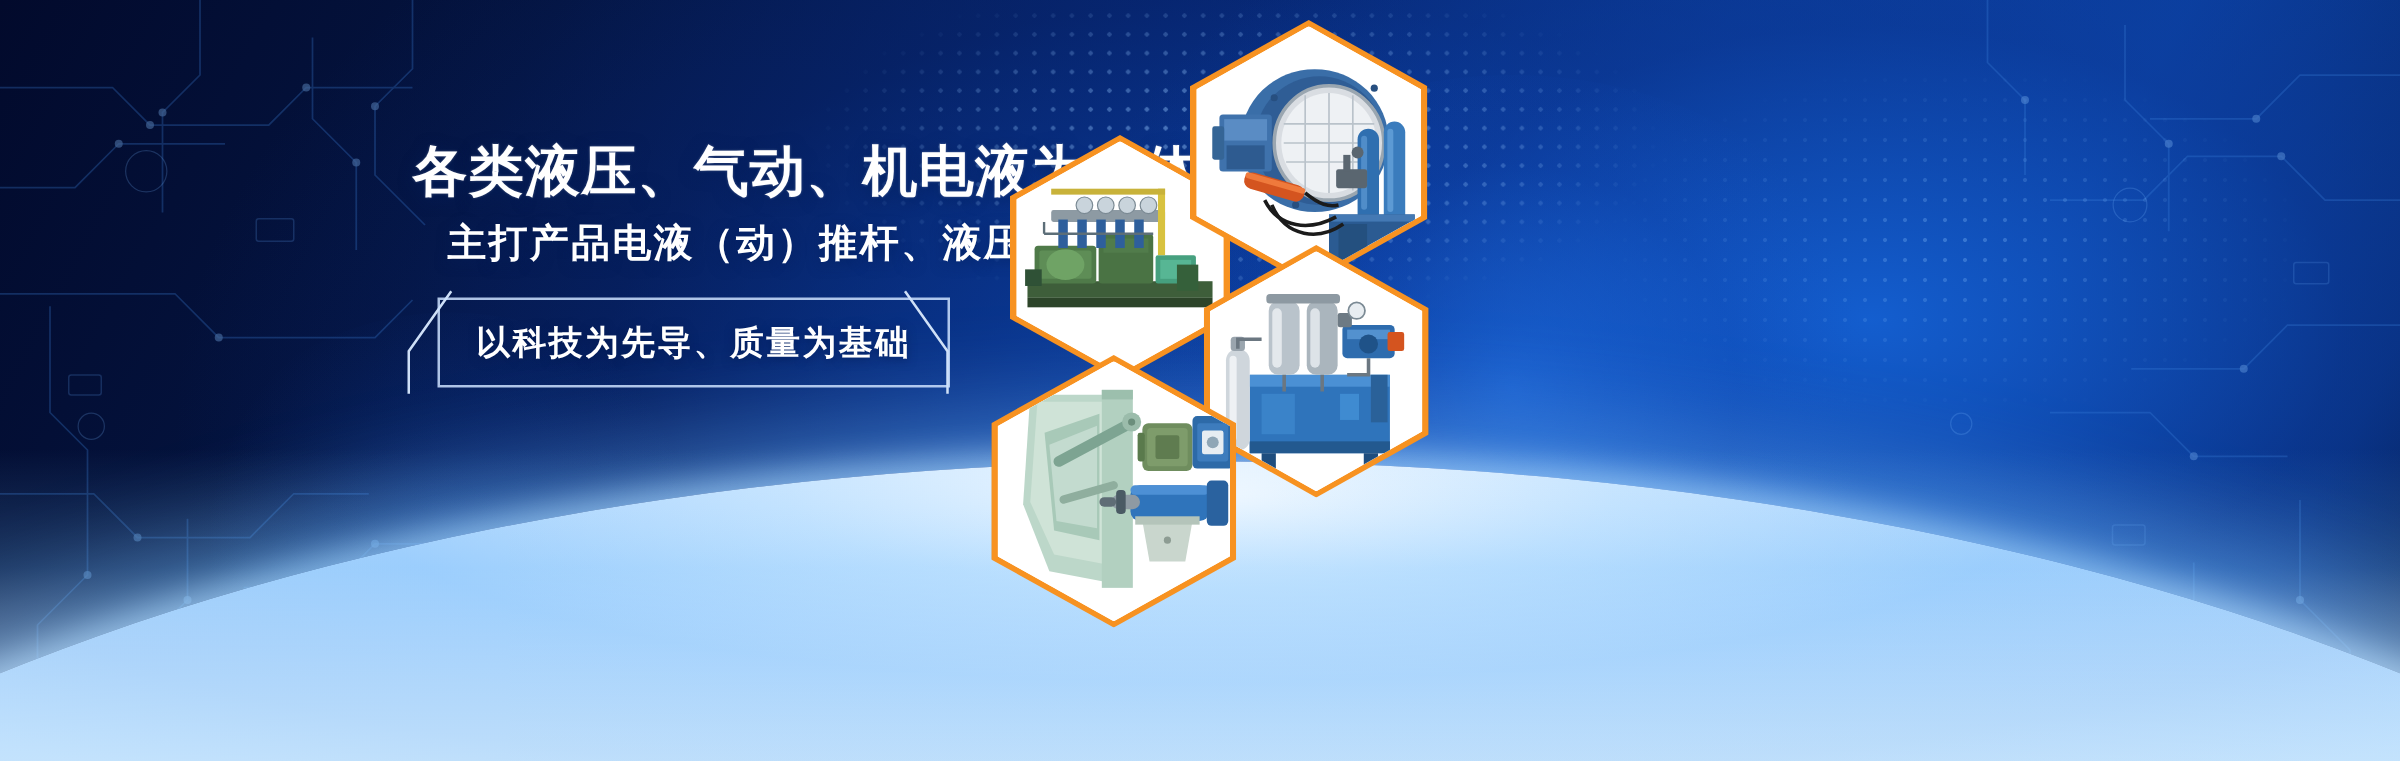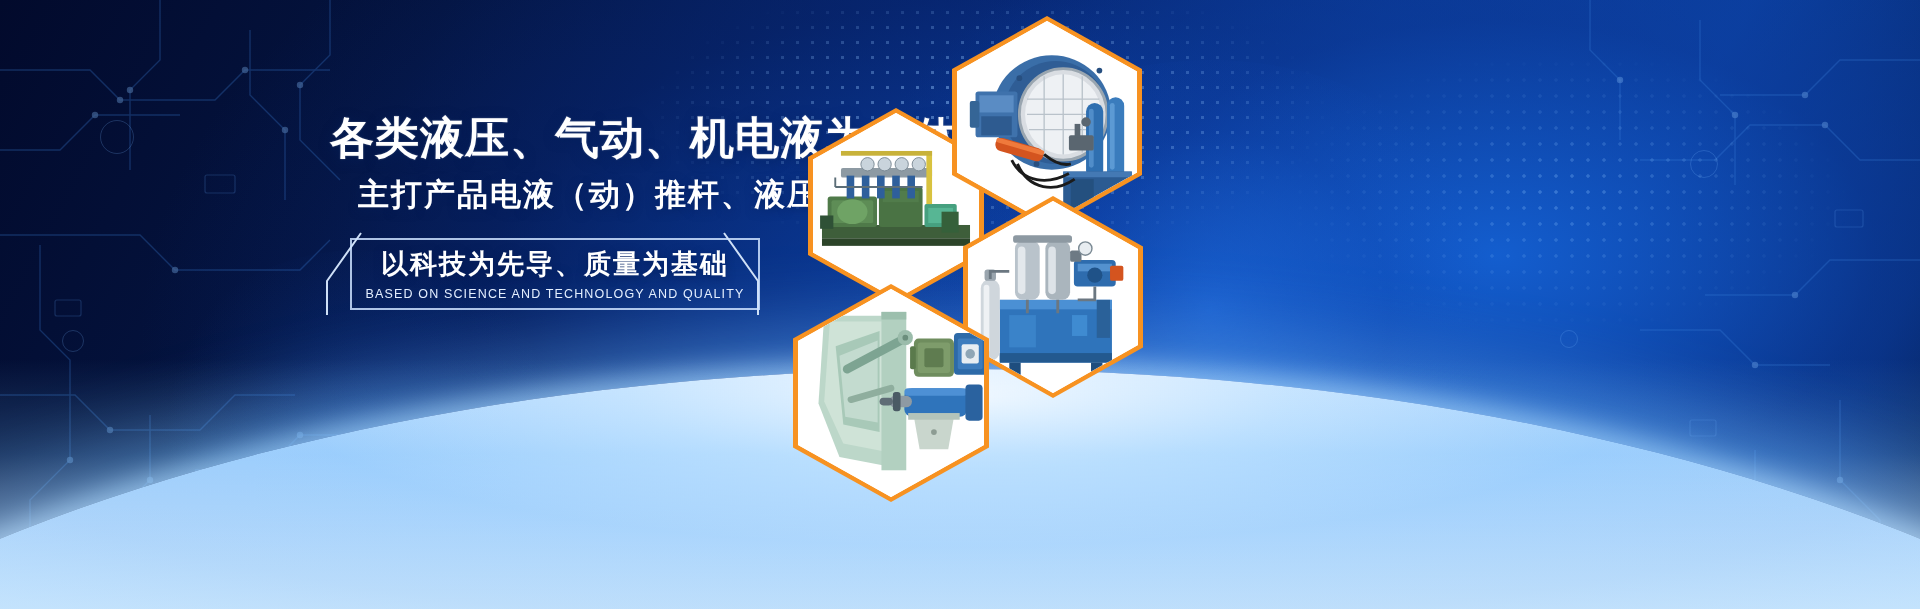--- a/index.html
+++ b/index.html
@@ -193,21 +193,20 @@
           <path d="M38 2 L4 50 L4 84" fill="none" stroke="#cfe0f7" stroke-width="2"></path>
         </svg>
       </div>
       <div class="bracket br-right">
         <svg width="40" height="86" viewBox="0 0 40 86" aria-hidden="true">
           <path d="M2 2 L36 50 L36 84" fill="none" stroke="#cfe0f7" stroke-width="2"></path>
         </svg>
       </div>
       <div class="slogan-box">
         <div class="slogan-cn">以科技为先导、质量为基础</div>
-        <div class="slogan-en">BASED ON SCIENCE AND TECHNOLOGY AND QUALITY</div>
       </div>
     </div>
   </div>
 
   <div class="hex" id="hex-pump">
     <div class="hex-inner">
       <div class="hex-photo">
         <svg viewBox="0 0 176 196" preserveAspectRatio="xMidYMid slice" aria-hidden="true">
           <rect width="176" height="196" fill="#ffffff"></rect>
           <rect x="10" y="118" width="156" height="14" fill="#3e5e3a"></rect>

